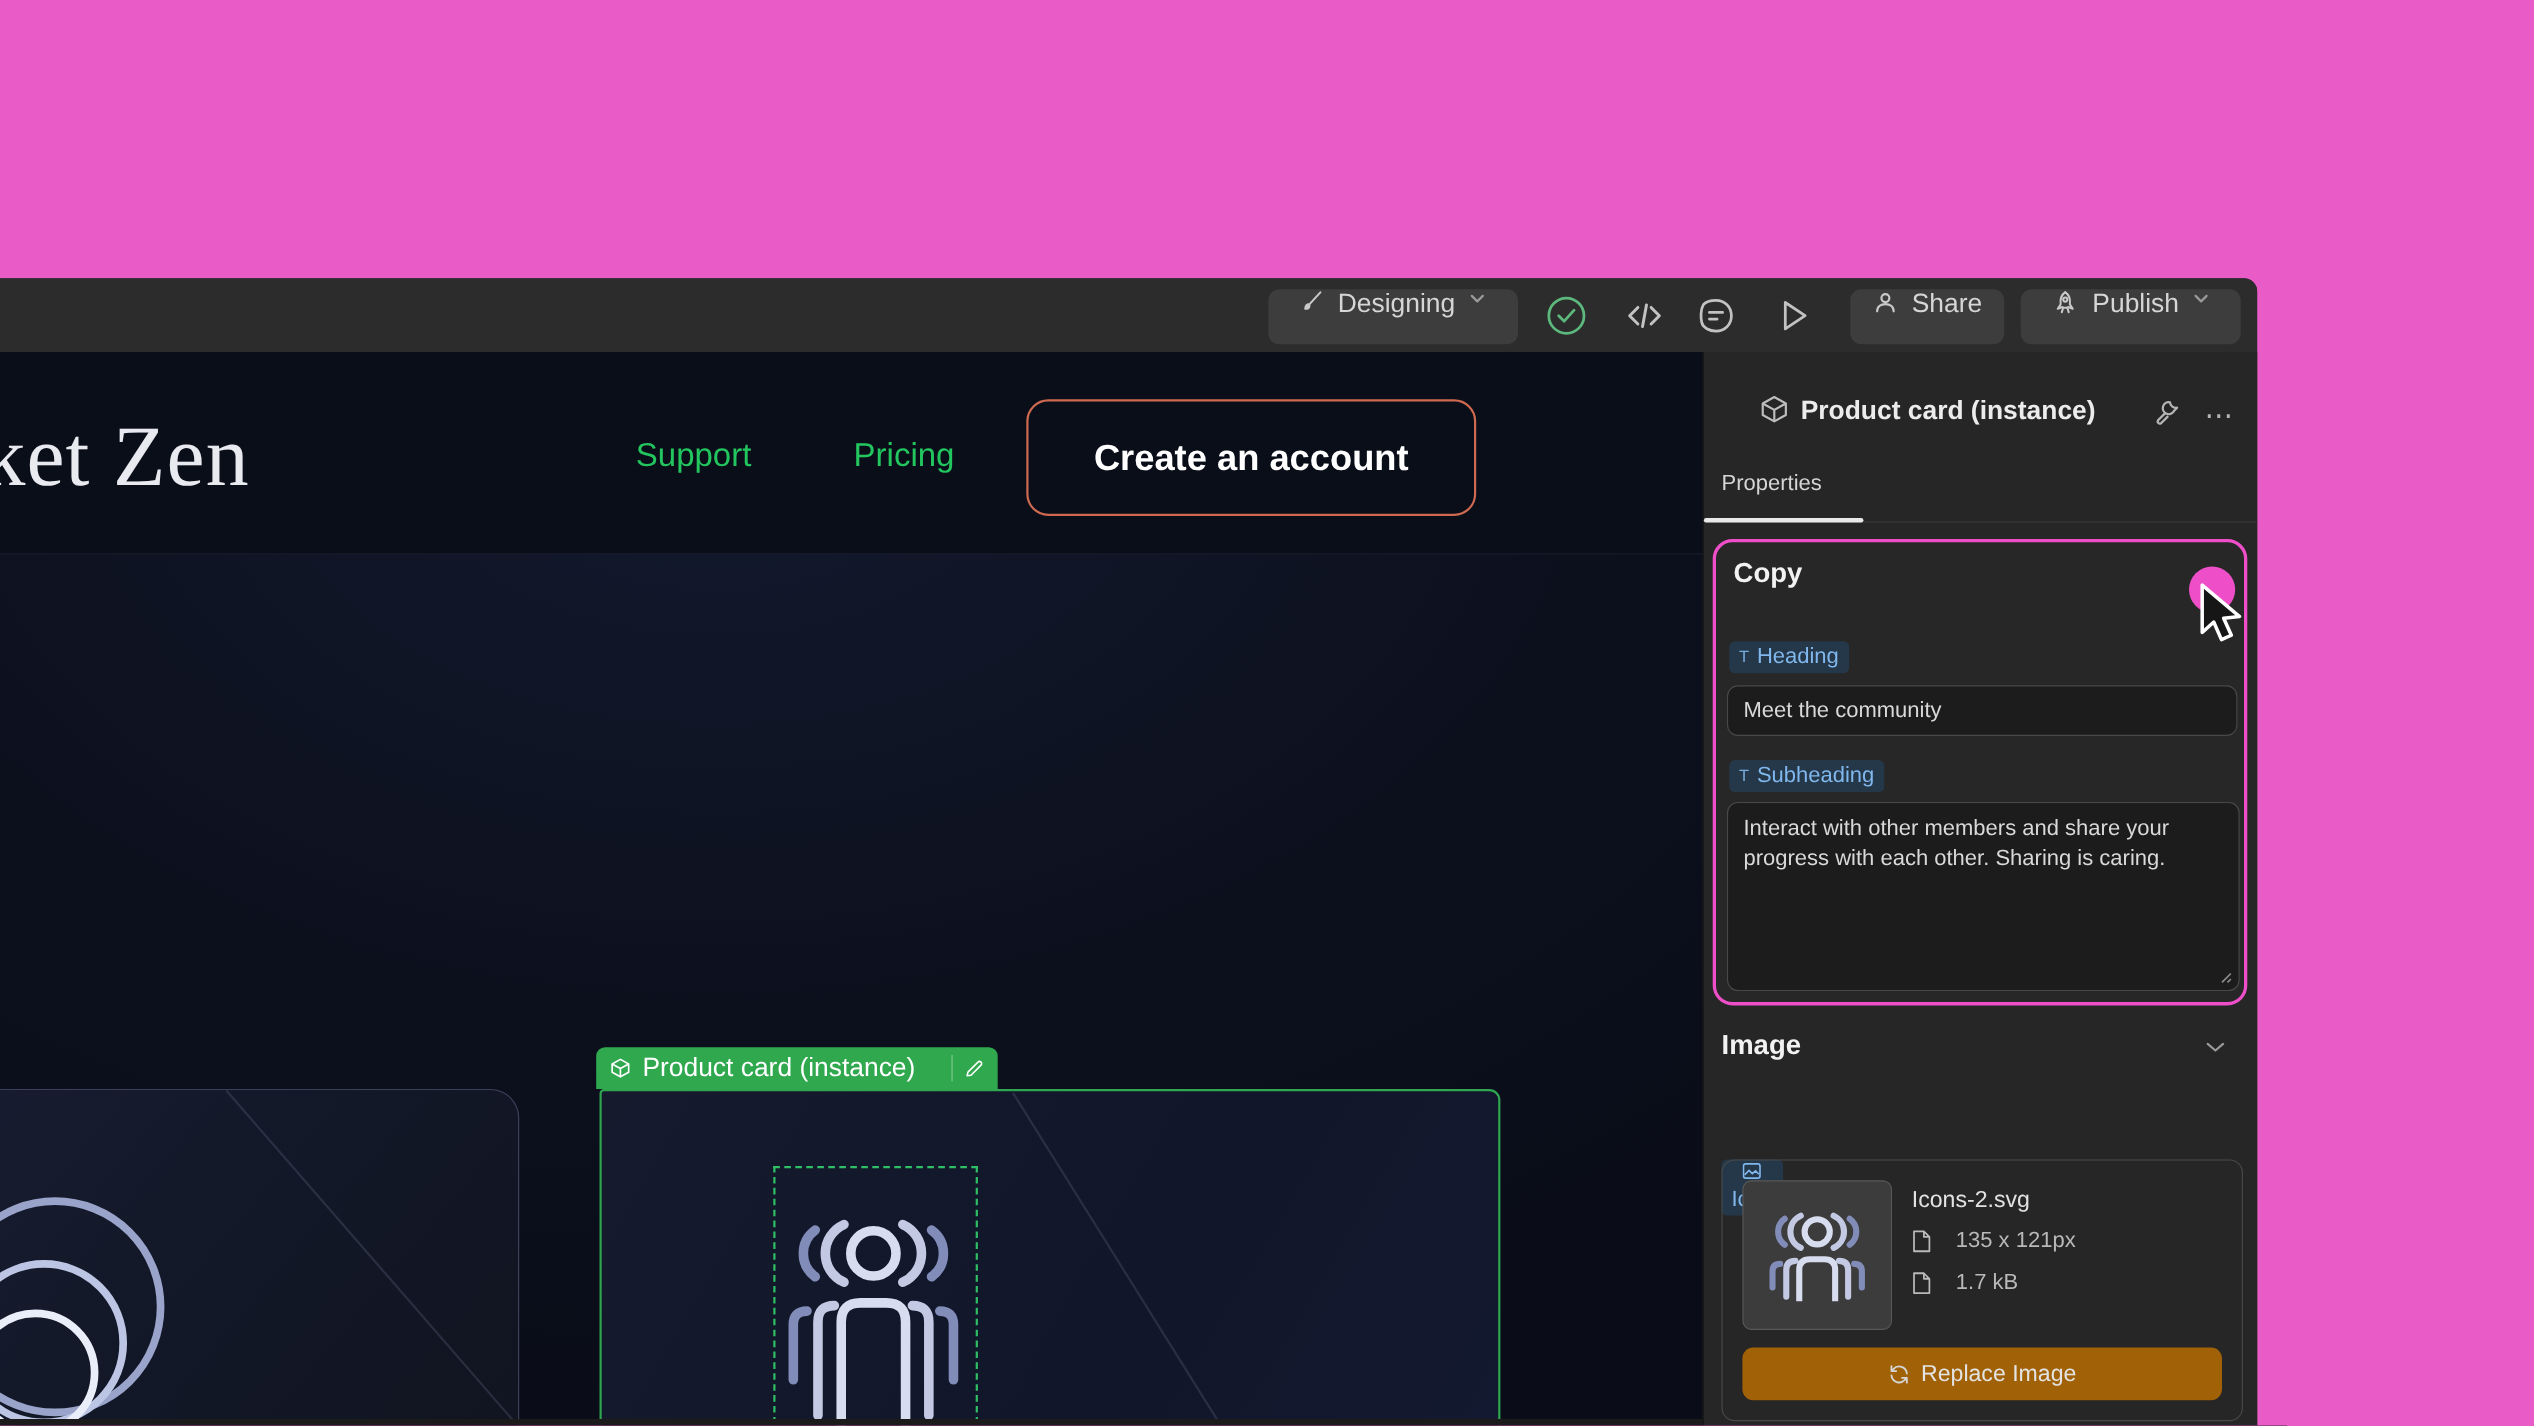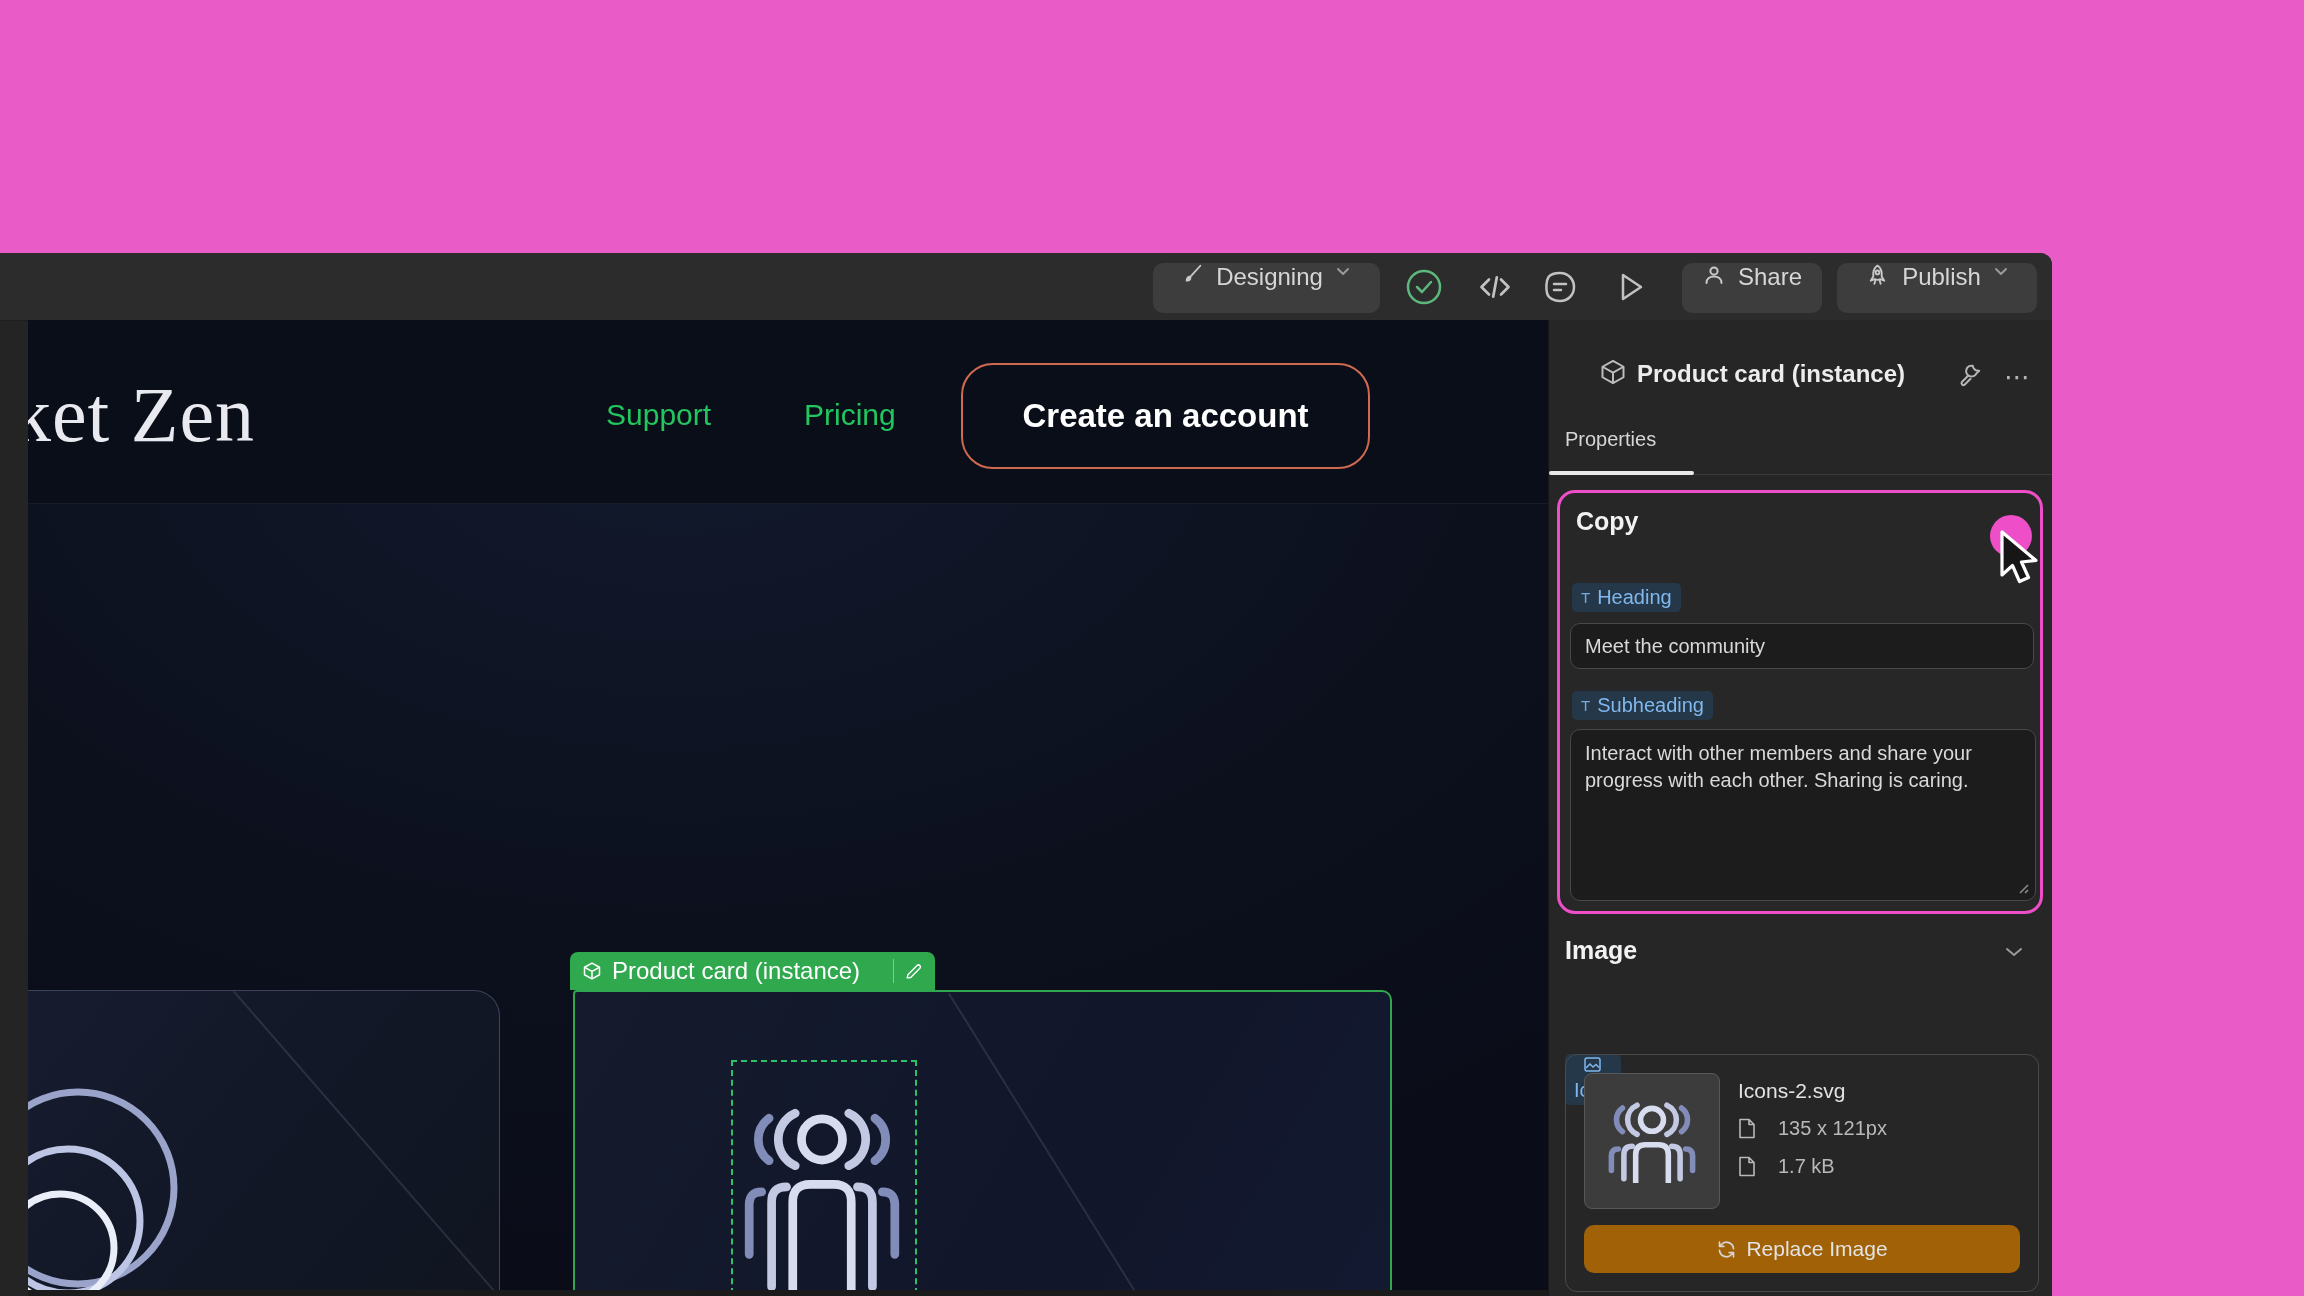--- a/index.html
+++ b/index.html
@@ -13,27 +13,27 @@
     border-top-right-radius:12px;overflow:hidden;}
 
   
   #toolbar{left:0;top:0;width:100%;height:67px;background:#2c2c2c;border-bottom:1px solid #1e1e1e;}
   .tbtn{position:absolute;top:10px;height:50px;background:#3d3d3d;border-radius:10px;
     display:flex;align-items:flex-start;justify-content:center;gap:12px;color:#d6d6d6;font-size:24px;}
   .ticon{position:absolute;color:#c2c2c2;}
 
   
   #canvas{left:0;top:67px;width:1548px;height:976px;overflow:hidden;
-    background:radial-gradient(ellipse 1400px 900px at 42% 8%,#131a2e 0%,#0c101d 60%,#0a0d18 100%);margin-left:28px;}
+    background:radial-gradient(ellipse 1400px 900px at 42% 8%,#131a2e 0%,#0c101d 60%,#0a0d18 100%);}
   #site-header{left:0;top:0;width:1548px;height:183px;background:#0a0e19;
     border-bottom:1px solid rgba(150,160,200,0.10);}
   #logo{left:-16px;top:50px;font-family:"Liberation Serif","DejaVu Serif",serif;
     font-size:78px;color:#e9e9f0;letter-spacing:1px;white-space:nowrap;}
   .navlink{top:78px;font-size:30px;color:#22c55e;}
-  #cta{left:933px;top:43px;width:405px;height:102px;border:2.5px solid #cf6a50;border-radius:32px;
+  #cta{left:933px;top:43px;width:405px;height:102px;border:2.5px solid #cf6a50;border-radius:20px;
     display:flex;align-items:center;justify-content:center;color:#fff;font-size:33px;font-weight:bold;}
 
   .card{border-radius:26px;}
   #left-card{left:-60px;top:670px;width:530px;height:430px;border:1.5px solid rgba(128,138,178,0.38);
     background:linear-gradient(130deg,#171c30 0%,#121726 55%,#10141f 100%);}
   #product-card{left:545px;top:670px;width:815px;height:310px;border:2px solid #2fa64f;
     border-radius:4px 10px 0 0;
     background:linear-gradient(120deg,#151b2d 0%,#11162a 60%,#131930 100%);}
   .diag{width:1.5px;background:rgba(165,175,210,0.16);transform-origin:top left;}
   #selection-label{left:542px;top:632px;width:365px;height:38px;background:#2fa84e;

